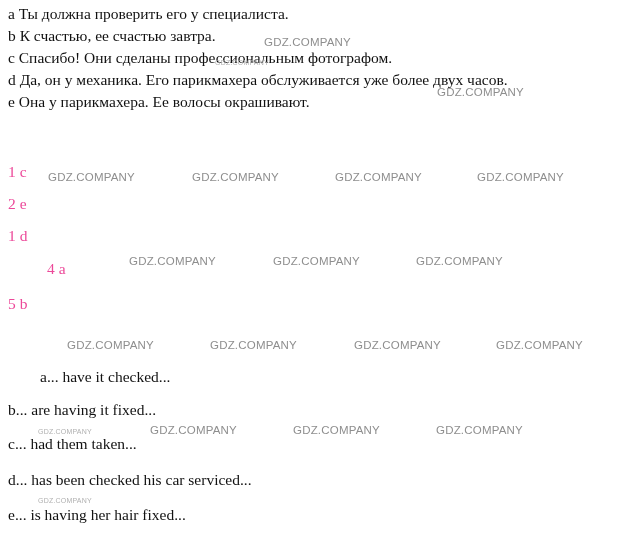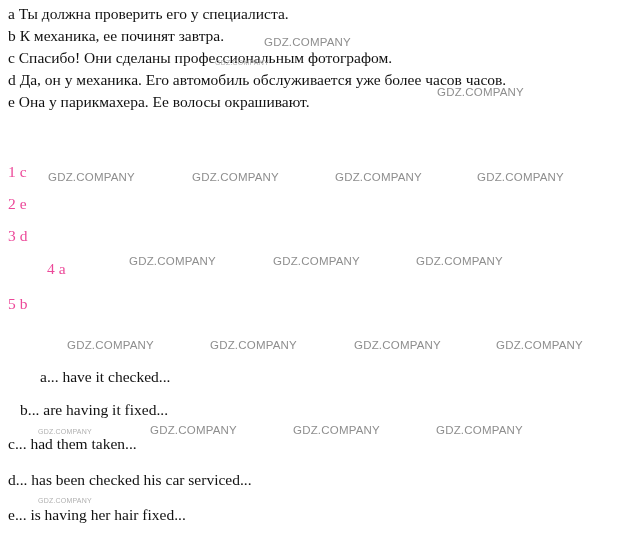--- a/index.html
+++ b/index.html
@@ -54,35 +54,35 @@
   }
   .wm-sm { font-size: 7px; color: #b0b0b0; }
   .wm-md { font-size: 11.5px; color: #8e8e8e; }
 </style>
 </head>
 <body>
 
 <div class="page">
   <div>
       <div class="line" style="left: 8px; top: 4px;">a Ты должна проверить его у специалиста.</div>
-      <div class="line" style="left: 8px; top: 26px;">b К механика, ее починят завтра.</div>
+      <div class="line" style="left: 8px; top: 26px;">b К счастью, ее счастью завтра.</div>
       <div class="line" style="left: 8px; top: 48px;">c Спасибо! Они сделаны профессиональным фотографом.</div>
-      <div class="line" style="left: 8px; top: 70px;">d Да, он у механика. Его автомобиль обслуживается уже более часов часов.</div>
+      <div class="line" style="left: 8px; top: 70px;">d Да, он у механика. Его парикмахера обслуживается уже более двух часов.</div>
       <div class="line" style="left: 8px; top: 92px;">e Она у парикмахера. Ее волосы окрашивают.</div>
     </div>
   <div>
       <div class="answer-label" style="left: 8px; top: 162px;">1 c</div>
       <div class="answer-label" style="left: 8px; top: 194px;">2 e</div>
-      <div class="answer-label" style="left: 8px; top: 226px;">3 d</div>
+      <div class="answer-label" style="left: 8px; top: 226px;">1 d</div>
       <div class="answer-label" style="left: 8px; top: 259px; margin-left: 39px;">4 a</div>
       <div class="answer-label" style="left: 8px; top: 294px;">5 b</div>
     </div>
   <div>
       <div class="eng-line" style="left: 8px; top: 367px; margin-left: 32px;">a... have it checked...</div>
-      <div class="eng-line" style="left: 20px; top: 400px;">b... are having it fixed...</div>
+      <div class="eng-line" style="left: 8px; top: 400px;">b... are having it fixed...</div>
       <div class="eng-line" style="left: 8px; top: 434px;">c... had them taken...</div>
       <div class="eng-line" style="left: 8px; top: 470px;">d... has been checked his car serviced...</div>
       <div class="eng-line" style="left: 8px; top: 505px;">e... is having her hair fixed...</div>
     </div>
   <div>
       <div class="wm wm-md" style="left: 264px; top: 36px;">GDZ.COMPANY</div>
       <div class="wm wm-sm" style="left: 215px; top: 59px;">GDZ.COMPANY</div>
       <div class="wm wm-md" style="left: 437px; top: 86px;">GDZ.COMPANY</div>
       <div class="wm wm-md" style="left: 48px; top: 171px;">GDZ.COMPANY</div>
       <div class="wm wm-md" style="left: 192px; top: 171px;">GDZ.COMPANY</div>

